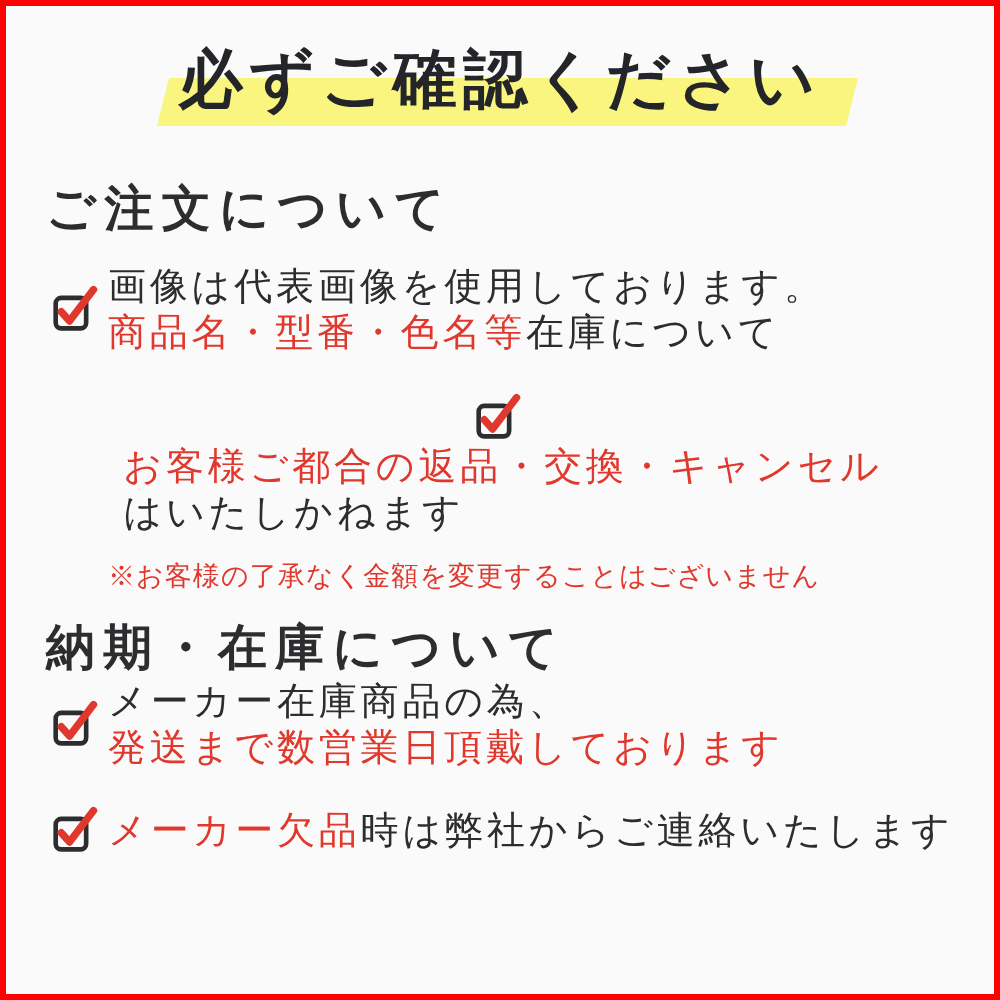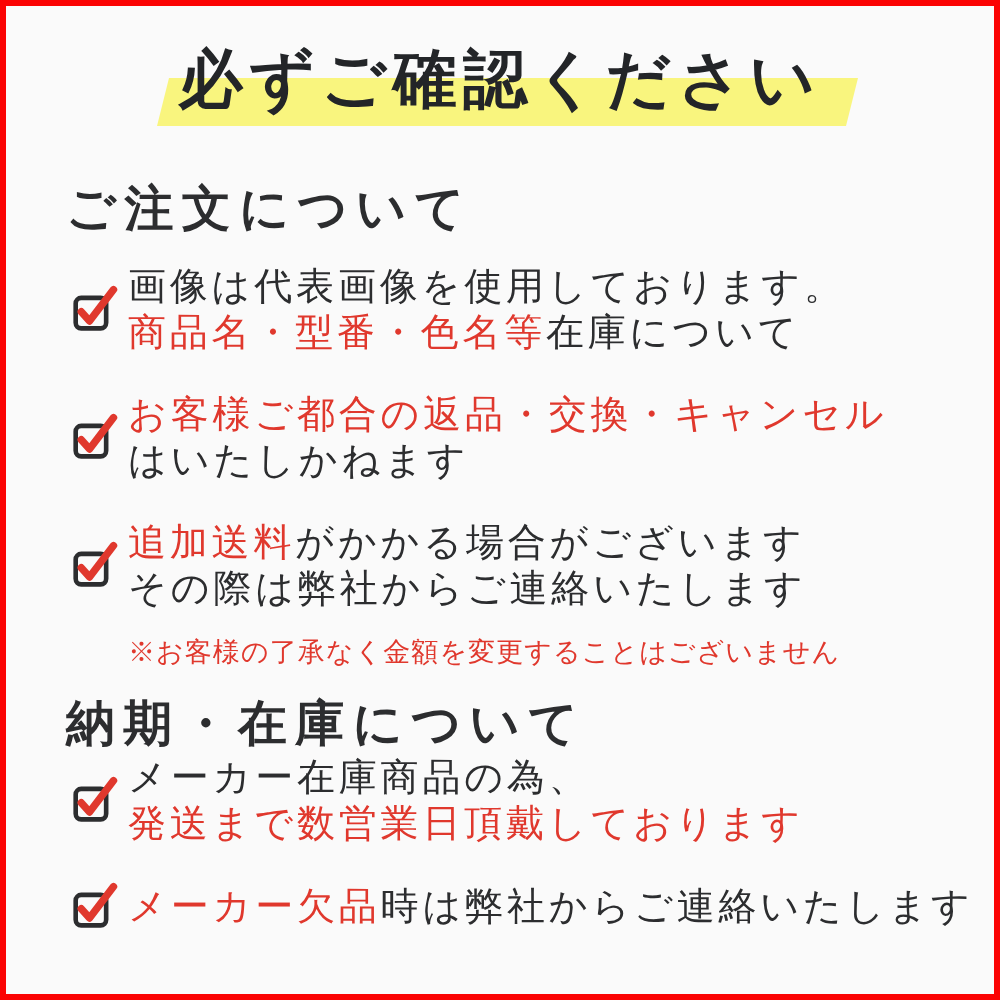--- a/index.html
+++ b/index.html
@@ -16,21 +16,21 @@
     background:var(--background);
     color:var(--text-dark);
     overflow:hidden;
   }
   .page{
     position:absolute;inset:0;
     width:1000px;height:1000px;
     border:6px solid var(--border-red);
     background:var(--background);
   }
-  .content{padding:0 60px;font-family:Liberation Serif, serif;}
+  .content{padding:0 40px;font-family:Liberation Serif, serif;}
 
   
   .title-row{text-align:center;margin-top:34px;}
   .title-wrap{position:relative;display:inline-block;}
   .title-highlight{
     position:absolute;
     left:-16px;right:-30px;
     top:48%;bottom:-8%;
     background:var(--highlight-yellow);
     transform:skewX(-14deg);
@@ -56,21 +56,21 @@
   .heading-order{margin-top:60px;}
   .heading-delivery{margin-top:26px;}
 
   
   .item{
     display:flex;
     align-items:center;
     margin-left:6px;
   }
   .item-1{margin-top:24px;}
-  .item-2{margin-top:36px;}
+  .item-2{margin-top:36px;flex-direction:column;}
   .item-3{margin-top:36px;}
   .item-4{}
   .item-5{margin-top:34px;}
   .checkbox{
     flex:0 0 auto;
     width:48px;height:52px;
     margin-top:0;
     margin-right:8px;
   }
   .checkbox svg{display:block;width:48px;height:52px;}
@@ -128,32 +128,20 @@
             <rect x="4" y="14" width="33" height="33" rx="6" fill="none" stroke="#2c2d2f" stroke-width="5"></rect>
             <path d="M10 29 L19 39 L45 5" fill="none" stroke="#e0382d" stroke-width="8" stroke-linecap="round" stroke-linejoin="round"></path>
           </svg>
         </span>
         <div class="item-lines">
           <p class="line"><span class="red">お客様ご都合の返品・交換・キャンセル</span></p>
           <p class="line"><span class="dark">はいたしかねます</span></p>
         </div>
       </div>
 
-      <div class="item item-3">
-        <span class="checkbox">
-          <svg viewBox="0 0 52 52" aria-hidden="true">
-            <rect x="4" y="14" width="33" height="33" rx="6" fill="none" stroke="#2c2d2f" stroke-width="5"></rect>
-            <path d="M10 29 L19 39 L45 5" fill="none" stroke="#e0382d" stroke-width="8" stroke-linecap="round" stroke-linejoin="round"></path>
-          </svg>
-        </span>
-        <div class="item-lines">
-          <p class="line"><span class="red">追加送料</span><span class="dark">がかかる場合がございます</span></p>
-          <p class="line"><span class="dark">その際は弊社からご連絡いたします</span></p>
-        </div>
-      </div>
 
       <p class="note">※お客様の了承なく金額を変更することはございません</p>
     </section>
 
     <section>
       <h2 class="section-heading heading-delivery">納期・在庫について</h2>
 
       <div class="item item-4">
         <span class="checkbox">
           <svg viewBox="0 0 52 52" aria-hidden="true">

